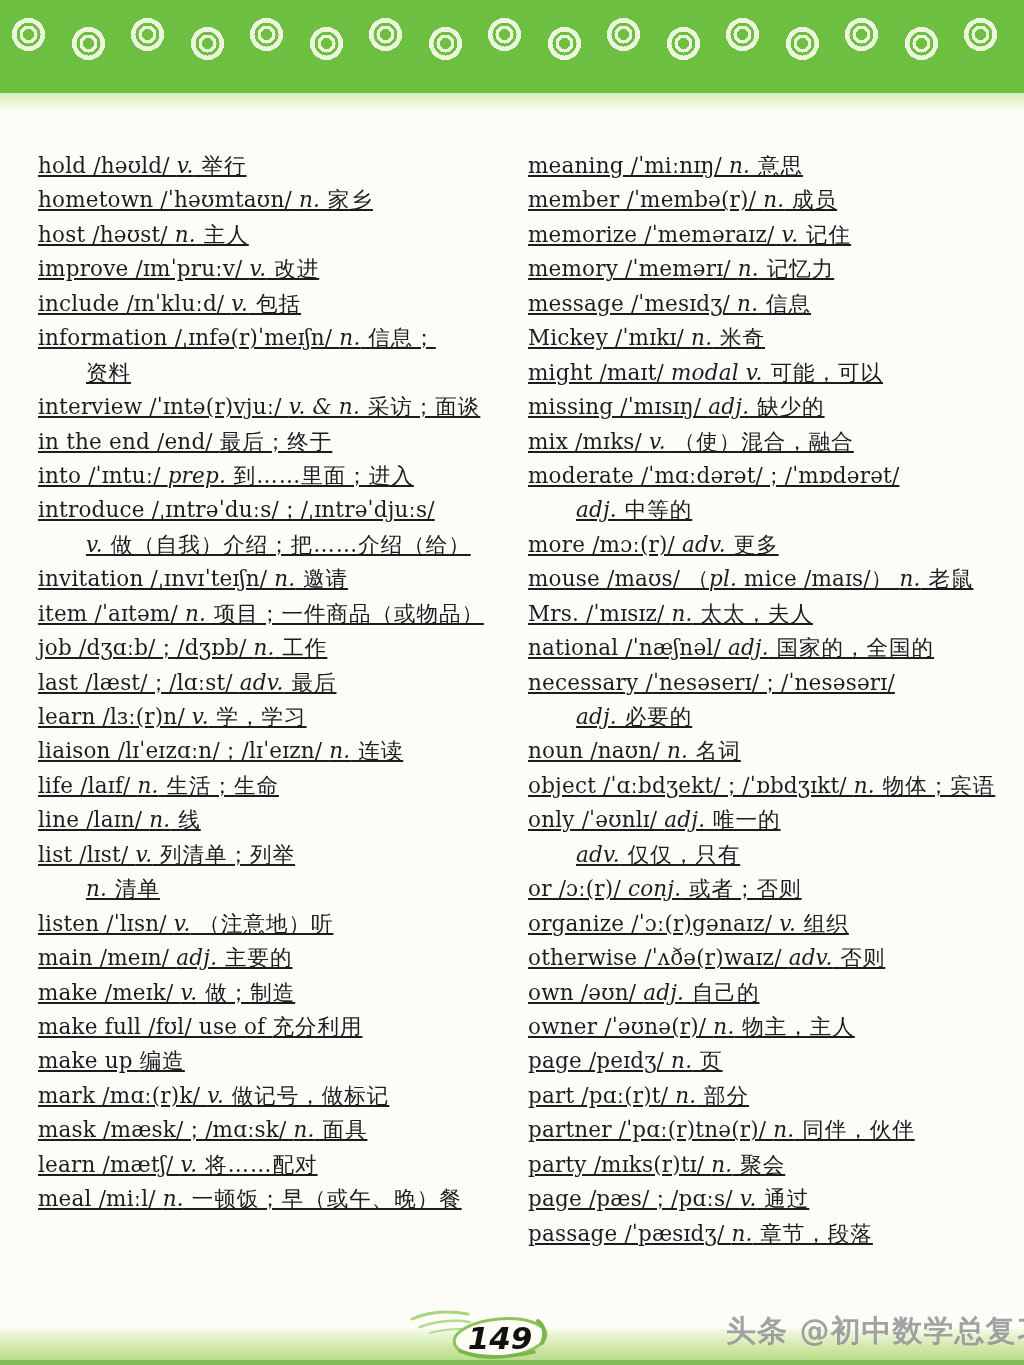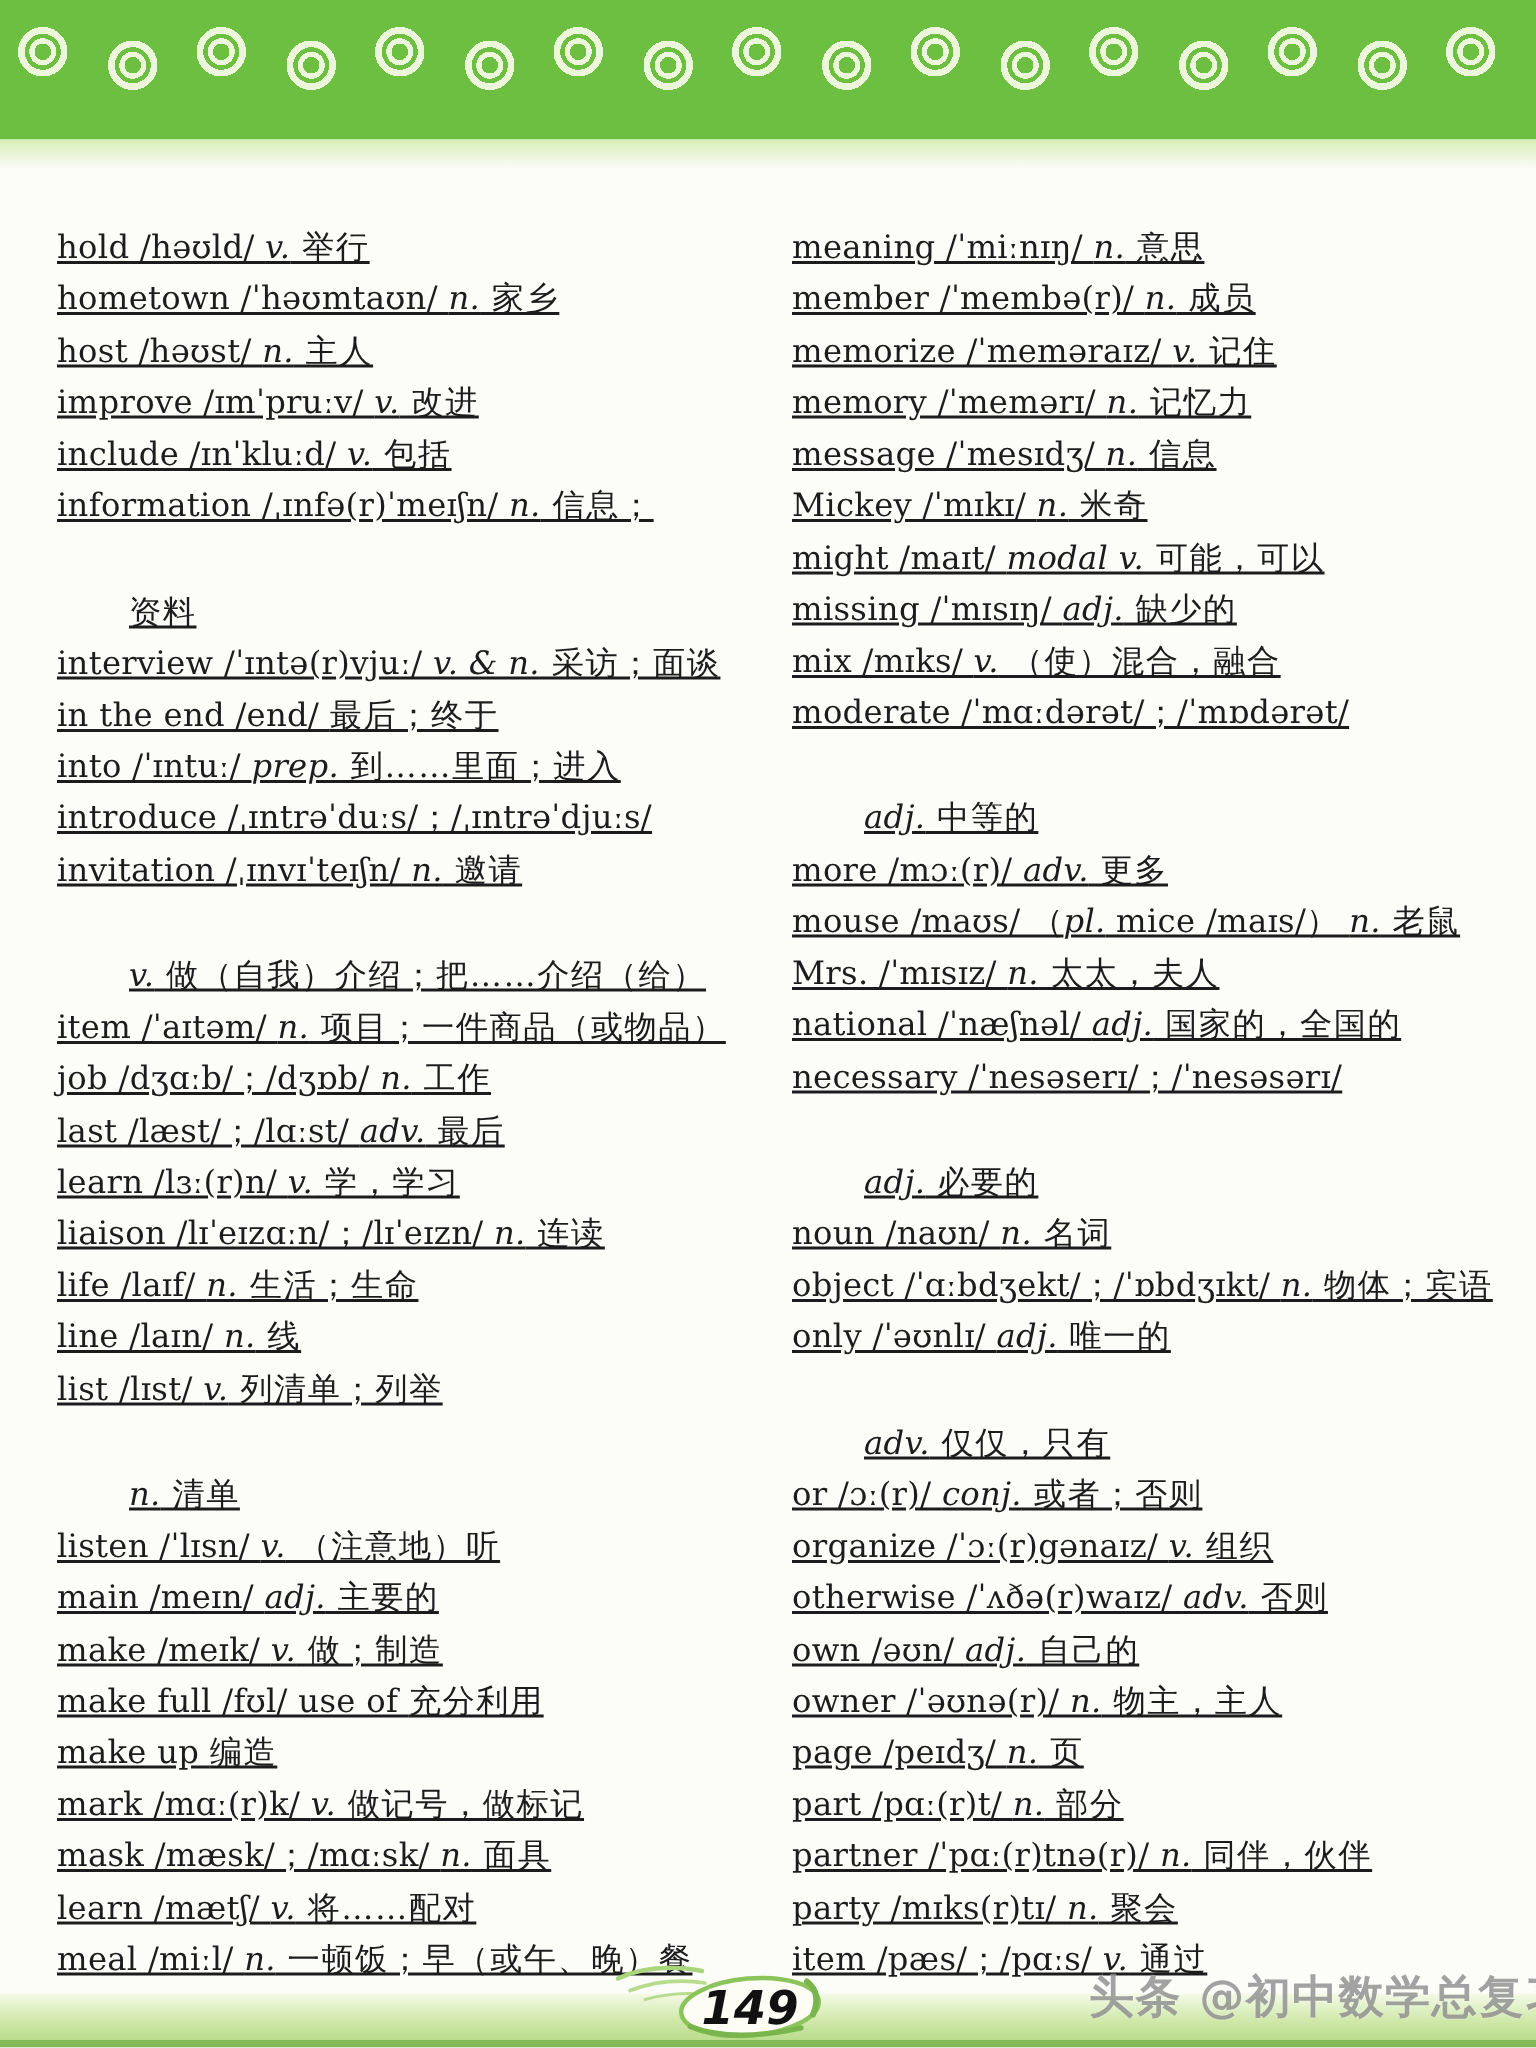--- a/index.html
+++ b/index.html
@@ -38,21 +38,21 @@
     background:linear-gradient(180deg,var(--strip) 0%,rgba(252,252,249,0) 100%);
   }
   
   .col{position:absolute;top:149px;text-decoration:underline;}
   .col-left{left:38px;width:486px;}
   .col-right{left:528px;width:492px;}
   .line{
     height:34.45px;line-height:34.45px;white-space:nowrap;
     font-size:21.5px;letter-spacing:.2px;
   }
-  .line.ind{padding-left:48px;margin-top:36px;}
+  .line.ind{padding-left:48px;}
   .s-i{font-style:italic;}
   .s-c{letter-spacing:1px;}
   
   .footer-band{
     position:absolute;left:0;bottom:0;width:1024px;height:31px;
     background:linear-gradient(180deg,var(--ftop) 0%,var(--fmid) 60%,#b9dd8c 100%);
     border-bottom:5px solid var(--fline);
     box-sizing:content-box;
   }
   .page-badge{position:absolute;left:408px;top:1303px;}
@@ -99,22 +99,22 @@
     <div class="line"><span class="s-e">hometown /ˈhəʊmtaʊn/ </span><span class="s-i">n.</span><span class="s-c"> 家乡</span></div>
     <div class="line"><span class="s-e">host /həʊst/ </span><span class="s-i">n.</span><span class="s-c"> 主人</span></div>
     <div class="line"><span class="s-e">improve /ɪmˈpruːv/ </span><span class="s-i">v.</span><span class="s-c"> 改进</span></div>
     <div class="line"><span class="s-e">include /ɪnˈkluːd/ </span><span class="s-i">v.</span><span class="s-c"> 包括</span></div>
     <div class="line"><span class="s-e">information /ˌɪnfə(r)ˈmeɪʃn/ </span><span class="s-i">n.</span><span class="s-c"> 信息；</span></div>
     <div class="line ind"><span class="s-c">资料</span></div>
     <div class="line"><span class="s-e">interview /ˈɪntə(r)vjuː/ </span><span class="s-i">v. &amp; n.</span><span class="s-c"> 采访；面谈</span></div>
     <div class="line"><span class="s-e">in the end /end/ </span><span class="s-c">最后；终于</span></div>
     <div class="line"><span class="s-e">into /ˈɪntuː/ </span><span class="s-i">prep.</span><span class="s-c"> 到……里面；进入</span></div>
     <div class="line"><span class="s-e">introduce /ˌɪntrəˈduːs/；/ˌɪntrəˈdjuːs/</span></div>
+    <div class="line ind"><span class="s-i">v.</span><span class="s-c"> 做（自我）介绍；把……介绍（给）</span></div>
     <div class="line"><span class="s-e">invitation /ˌɪnvɪˈteɪʃn/ </span><span class="s-i">n.</span><span class="s-c"> 邀请</span></div>
-    <div class="line ind"><span class="s-i">v.</span><span class="s-c"> 做（自我）介绍；把……介绍（给）</span></div>
     <div class="line"><span class="s-e">item /ˈaɪtəm/ </span><span class="s-i">n.</span><span class="s-c"> 项目；一件商品（或物品）</span></div>
     <div class="line"><span class="s-e">job /dʒɑːb/；/dʒɒb/ </span><span class="s-i">n.</span><span class="s-c"> 工作</span></div>
     <div class="line"><span class="s-e">last /læst/；/lɑːst/ </span><span class="s-i">adv.</span><span class="s-c"> 最后</span></div>
     <div class="line"><span class="s-e">learn /lɜː(r)n/ </span><span class="s-i">v.</span><span class="s-c"> 学，学习</span></div>
     <div class="line"><span class="s-e">liaison /lɪˈeɪzɑːn/；/lɪˈeɪzn/ </span><span class="s-i">n.</span><span class="s-c"> 连读</span></div>
     <div class="line"><span class="s-e">life /laɪf/ </span><span class="s-i">n.</span><span class="s-c"> 生活；生命</span></div>
     <div class="line"><span class="s-e">line /laɪn/ </span><span class="s-i">n.</span><span class="s-c"> 线</span></div>
     <div class="line"><span class="s-e">list /lɪst/ </span><span class="s-i">v.</span><span class="s-c"> 列清单；列举</span></div>
     <div class="line ind"><span class="s-i">n.</span><span class="s-c"> 清单</span></div>
     <div class="line"><span class="s-e">listen /ˈlɪsn/ </span><span class="s-i">v.</span><span class="s-c"> （注意地）听</span></div>
@@ -151,21 +151,21 @@
     <div class="line ind"><span class="s-i">adv.</span><span class="s-c"> 仅仅，只有</span></div>
     <div class="line"><span class="s-e">or /ɔː(r)/ </span><span class="s-i">conj.</span><span class="s-c"> 或者；否则</span></div>
     <div class="line"><span class="s-e">organize /ˈɔː(r)gənaɪz/ </span><span class="s-i">v.</span><span class="s-c"> 组织</span></div>
     <div class="line"><span class="s-e">otherwise /ˈʌðə(r)waɪz/ </span><span class="s-i">adv.</span><span class="s-c"> 否则</span></div>
     <div class="line"><span class="s-e">own /əʊn/ </span><span class="s-i">adj.</span><span class="s-c"> 自己的</span></div>
     <div class="line"><span class="s-e">owner /ˈəʊnə(r)/ </span><span class="s-i">n.</span><span class="s-c"> 物主，主人</span></div>
     <div class="line"><span class="s-e">page /peɪdʒ/ </span><span class="s-i">n.</span><span class="s-c"> 页</span></div>
     <div class="line"><span class="s-e">part /pɑː(r)t/ </span><span class="s-i">n.</span><span class="s-c"> 部分</span></div>
     <div class="line"><span class="s-e">partner /ˈpɑː(r)tnə(r)/ </span><span class="s-i">n.</span><span class="s-c"> 同伴，伙伴</span></div>
     <div class="line"><span class="s-e">party /mɪks(r)tɪ/ </span><span class="s-i">n.</span><span class="s-c"> 聚会</span></div>
-    <div class="line"><span class="s-e">item /pæs/；/pɑːs/ </span><span class="s-i">v.</span><span class="s-c"> 通过</span></div>
+    <div class="line"><span class="s-e">page /pæs/；/pɑːs/ </span><span class="s-i">v.</span><span class="s-c"> 通过</span></div>
     <div class="line"><span class="s-e">passage /ˈpæsɪdʒ/ </span><span class="s-i">n.</span><span class="s-c"> 章节，段落</span></div>
   </div>
 
 <div class="footer-band"></div>
 
 <div class="page-badge">
   <svg width="158" height="62" viewBox="0 0 158 62">
     <path d="M4 16 Q 28 5 60 11" fill="none" stroke="#a9d57d" stroke-width="3" stroke-linecap="round"></path>
     <path d="M12 24 Q 36 15 62 19" fill="none" stroke="#b7dc8e" stroke-width="2.5" stroke-linecap="round"></path>
     <path d="M22 30 Q 44 24 66 27" fill="none" stroke="#b7dc8e" stroke-width="2" stroke-linecap="round"></path>

